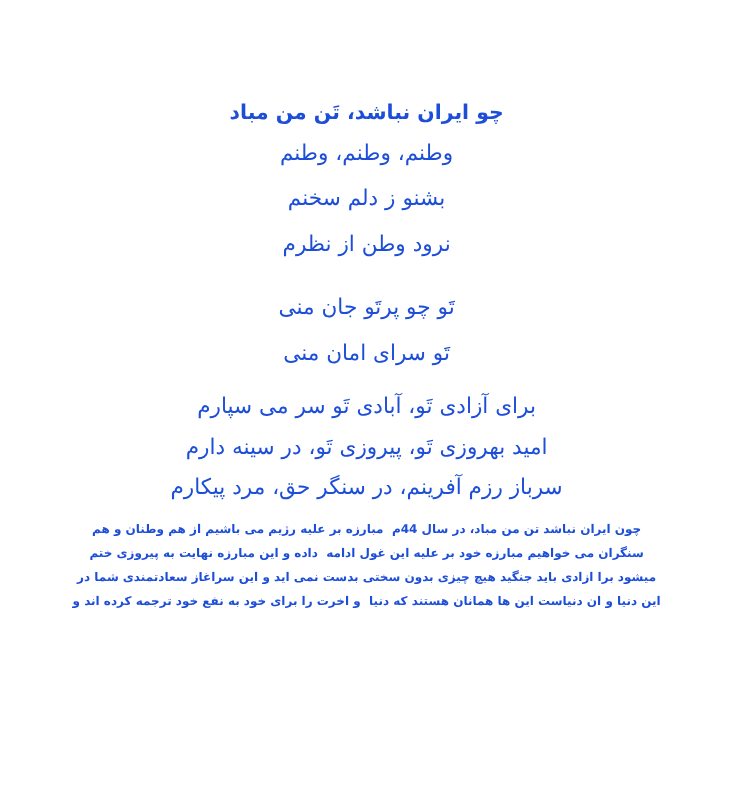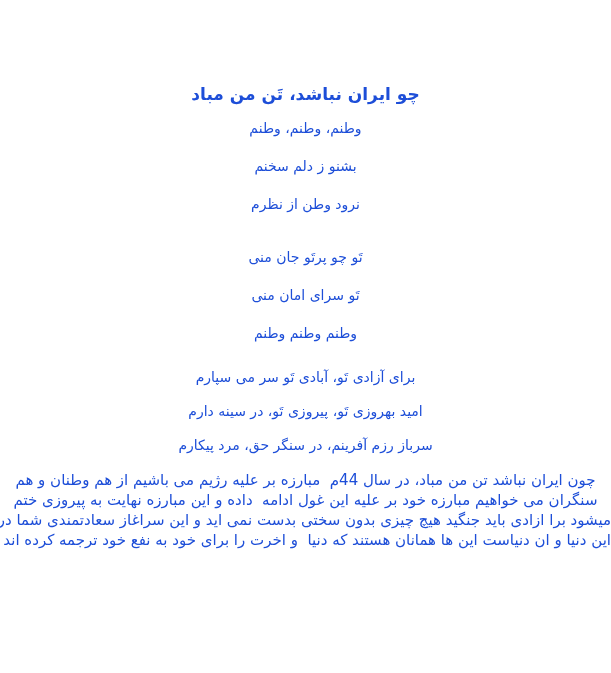--- a/index.html
+++ b/index.html
@@ -33,31 +33,31 @@
   .doc-title {
     margin-top: 84px;
     font-size: 17px;
     font-weight: bold;
     line-height: 20px;
   }
   .stanza-1 { margin-top: 5px; }
   .stanza-2 { margin-top: 15px; }
   .stanza-3 { margin-top: 8px; }
   .poem-line {
-    font-size: 14px;
+    font-size: 18px;
     line-height: 38px;
     font-weight: normal;
   }
   .stanza-3 .poem-line {
     line-height: 34px;
   }
   .statement {
     margin-top: 8px;
-    font-weight: normal;
-    font-size: 15px;
+    font-weight: bold;
+    font-size: 10px;
   }
   .statement-line {
     line-height: 20px;
     white-space: pre;
   }
 </style>
 </head>
 <body>
 
 <div class="page">
@@ -68,21 +68,20 @@
 
     <div class="stanza-1">
       <div class="poem-line">وطنم، وطنم، وطنم</div>
       <div class="poem-line">بشنو ز دلم سخنم</div>
       <div class="poem-line">نرود وطن از نظرم</div>
     </div>
 
     <div class="stanza-2">
       <div class="poem-line">تَو چو پرتَو جان منی</div>
       <div class="poem-line">تَو سرای امان منی</div>
-      <div class="poem-line">وطنم وطنم وطنم</div>
     </div>
 
     <div class="stanza-3">
       <div class="poem-line">برای آزادی تَو، آبادی تَو سر می سپارم</div>
       <div class="poem-line">امید بهروزی تَو، پیروزی تَو، در سینه دارم</div>
       <div class="poem-line">سرباز رزم آفرینم، در سنگر حق، مرد پیکارم</div>
     </div>
 
     <div class="statement">
       <div class="statement-line">چون ایران نباشد تن من مباد، در سال 44م  مبارزه بر علیه رژیم می باشیم از هم وطنان و هم</div>

